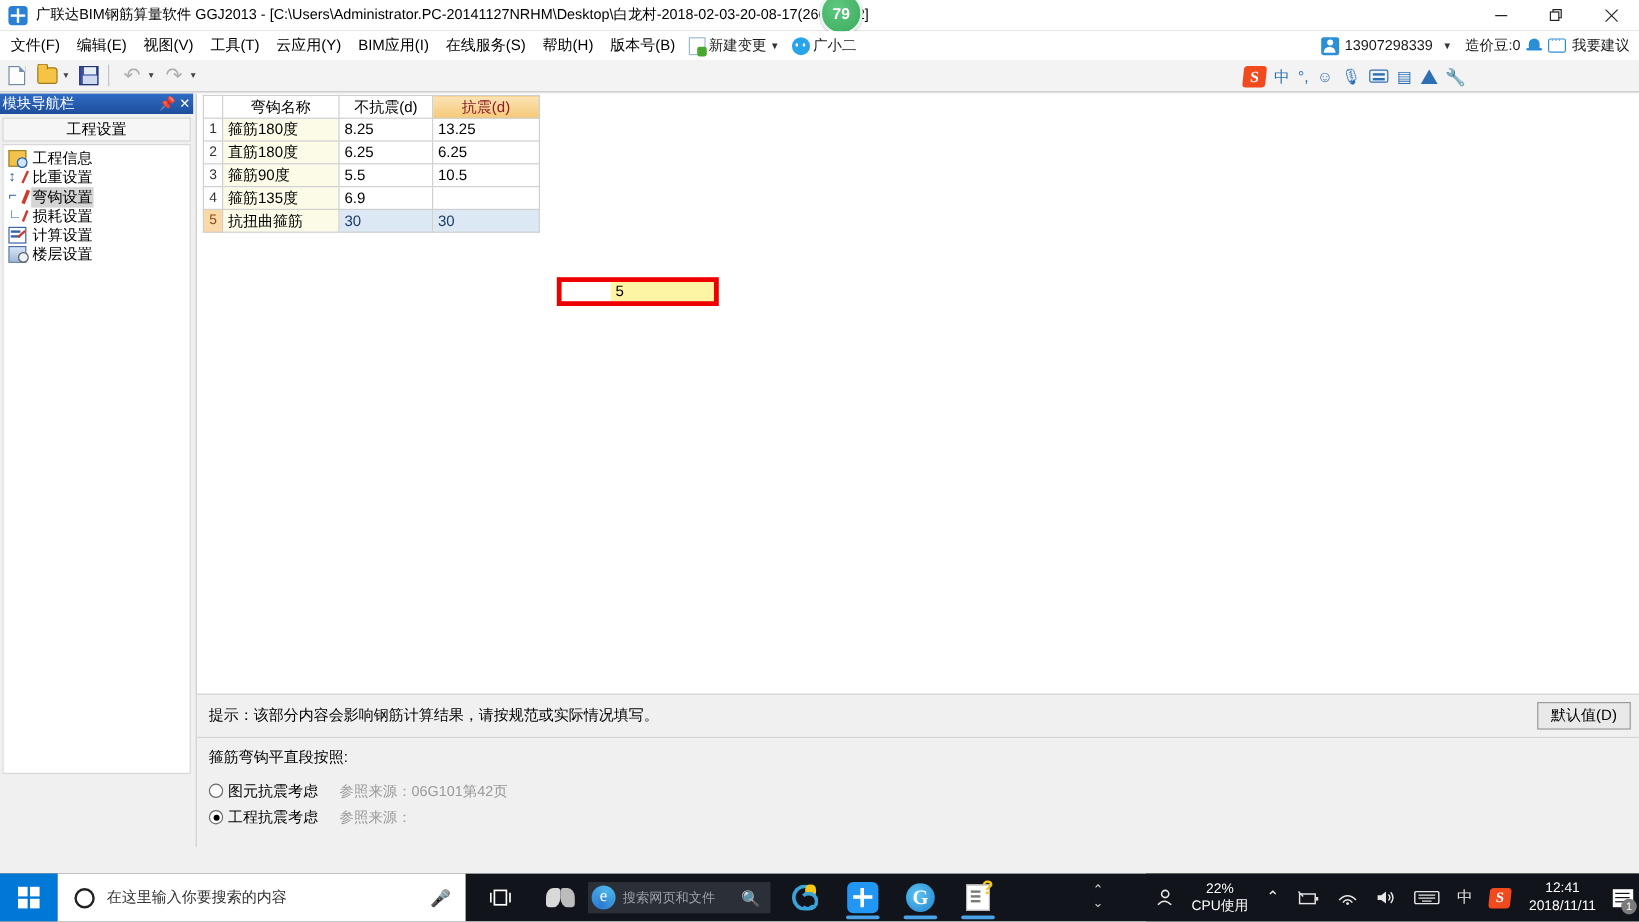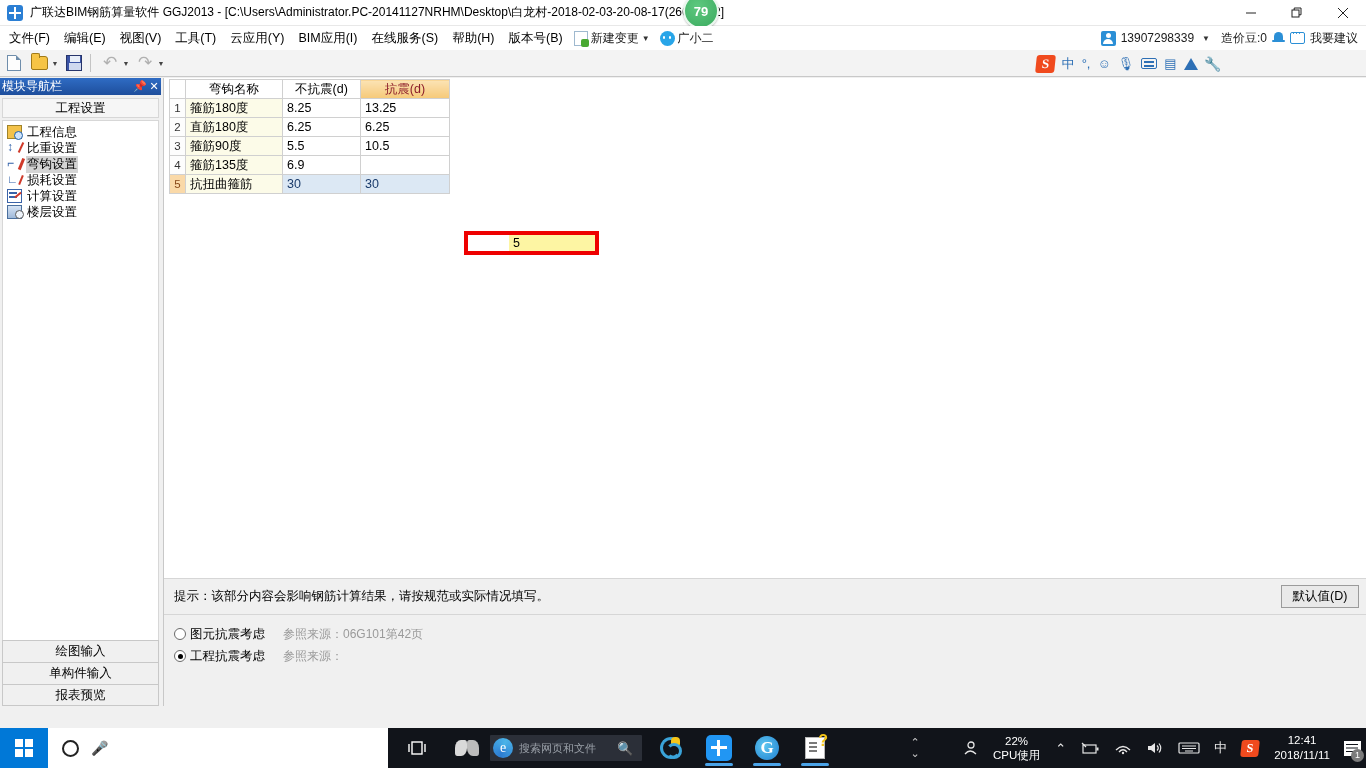--- a/index.html
+++ b/index.html
@@ -574,25 +574,20 @@
         <span class="sb-label">损耗设置</span>
       </div>
       <div class="sb-item">
         <span class="sb-ico ico-calc"></span>
         <span class="sb-label">计算设置</span>
       </div>
       <div class="sb-item">
         <span class="sb-ico ico-floor"></span>
         <span class="sb-label">楼层设置</span>
       </div>
-    </div>
-    <div class="sb-bottom">
-      <div class="sb-btn">绘图输入</div>
-      <div class="sb-btn">单构件输入</div>
-      <div class="sb-btn">报表预览</div>
     </div>
   </div>
 
   <div class="content">
 
     <div class="grid-area">
       <table class="grid">
         <thead>
           <tr>
             <th class="idx-head"></th>
@@ -639,20 +634,21 @@
     <div class="hl-white"></div>
     <div class="hl-yellow">5</div>
     <div class="red-box"></div>
 
     <div class="tip-strip">
       <span class="tip-text">提示：该部分内容会影响钢筋计算结果，请按规范或实际情况填写。</span>
       <div class="default-btn">默认值(D)</div>
     </div>
 
     <div class="opt-area">
+      <div class="opt-title">箍筋弯钩平直段按照:</div>
       <div class="opt-row">
         <span class="radio"></span>
         <span class="opt-label">图元抗震考虑</span>
         <span class="opt-src">参照来源：</span>
         <span class="opt-src" style="margin-left:0">06G101第42页</span>
       </div>
       <div class="opt-row">
         <span class="radio on"></span>
         <span class="opt-label">工程抗震考虑</span>
         <span class="opt-src">参照来源：</span>
@@ -664,20 +660,21 @@
     <div class="start-btn">
       <span class="win-logo">
           <span></span>
           <span></span>
           <span></span>
           <span></span>
         </span>
     </div>
     <div class="search-box">
       <span class="search-circle"></span>
+      <span class="search-text">在这里输入你要搜索的内容</span>
       <span class="mic-icon">🎤</span>
     </div>
     <div class="tb-task taskview">
       <svg width="18" height="16" viewBox="0 0 18 16">
         <rect x="4" y="2" width="10" height="12" fill="none" stroke="#fff" stroke-width="1.4"></rect>
         <line x1="1" y1="4" x2="1" y2="12" stroke="#fff" stroke-width="1.4"></line>
         <line x1="17" y1="4" x2="17" y2="12" stroke="#fff" stroke-width="1.4"></line>
       </svg>
     </div>
     <div class="tb-task tb-app" style="left:444px">

